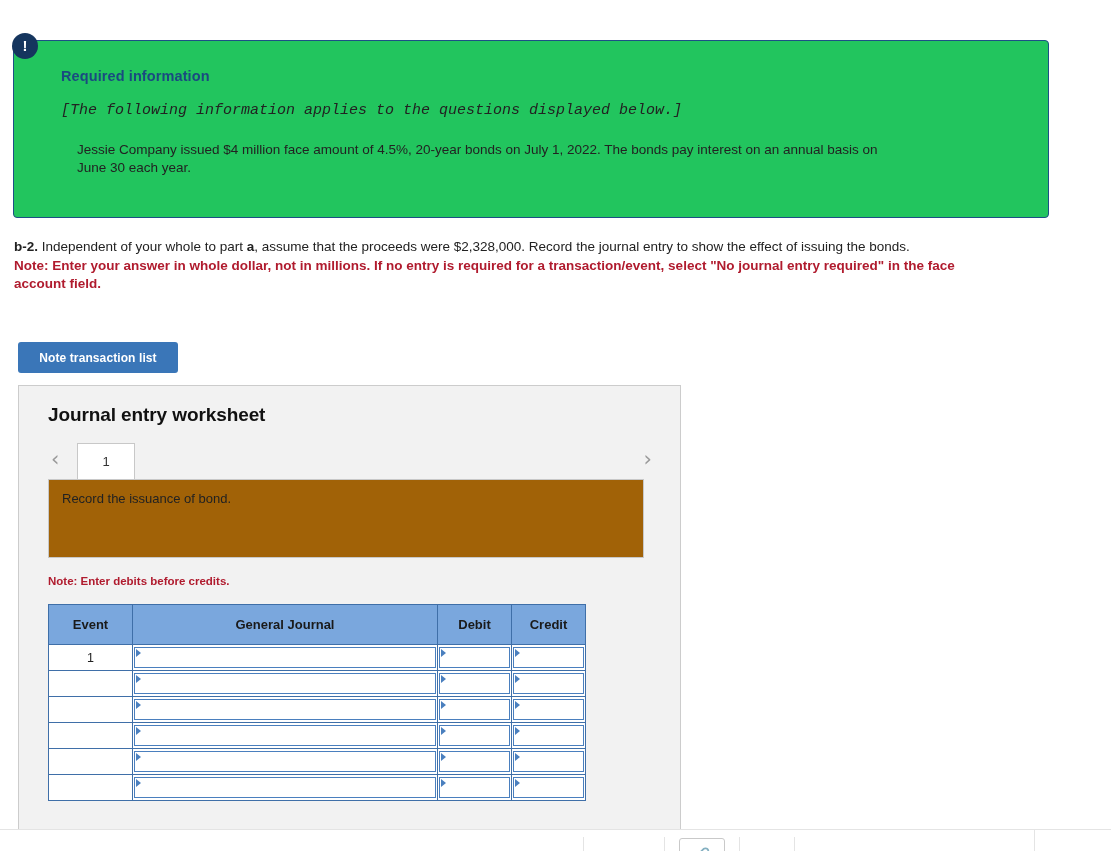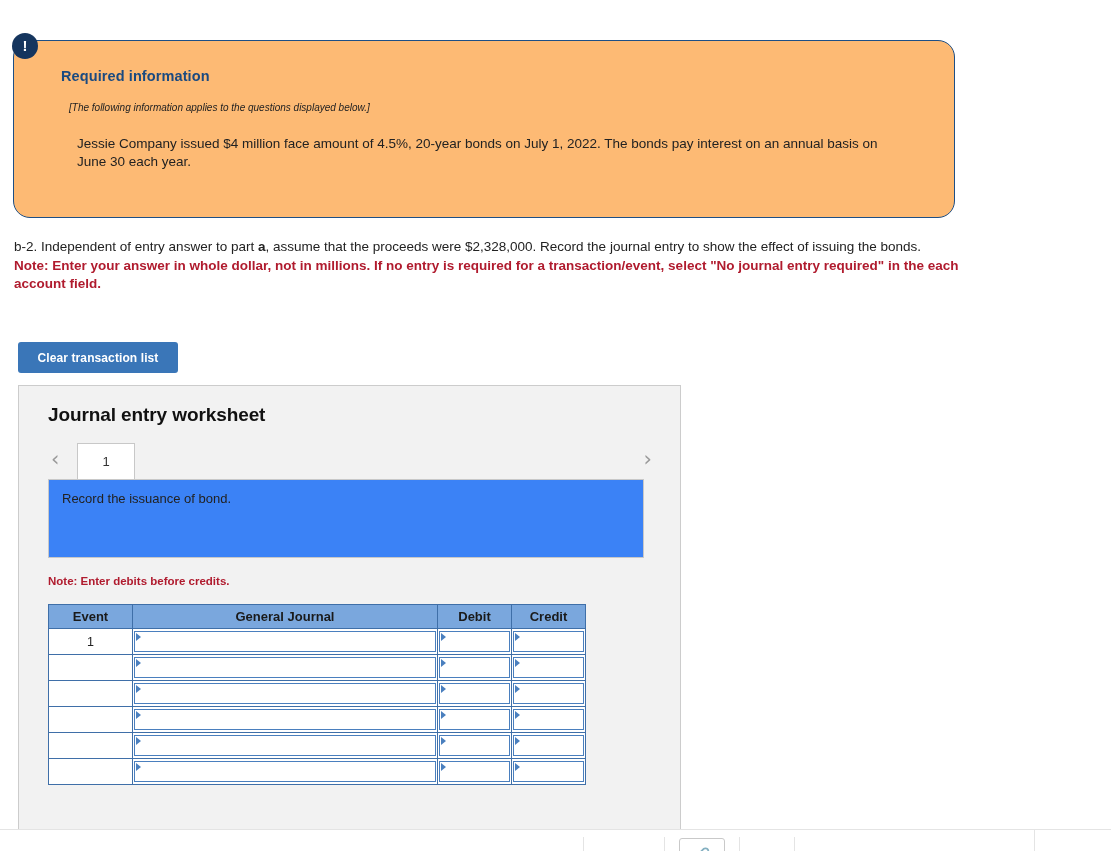--- a/index.html
+++ b/index.html
@@ -15,26 +15,26 @@
     font-family: "Liberation Sans", sans-serif;
     color: #222222;
     position: relative;
   }
 
   
   #required-info-box {
     position: absolute;
     left: 13px;
     top: 40px;
-    width: 942px;
+    width: 1036px;
     height: 178px;
     box-sizing: border-box;
     border: 1.5px solid #1d4f86;
-    border-radius: 17px;
-    background: #fdba74;
+    border-radius: 4px;
+    background: #22c55e;
   }
   #alert-badge {
     position: absolute;
     left: 12px;
     top: 33px;
     width: 26px;
     height: 26px;
     border-radius: 50%;
     background: #15355e;
     color: #ffffff;
@@ -49,24 +49,25 @@
     padding: 27px 30px 0 47px;
   }
   .ri-heading {
     font-size: 14.5px;
     font-weight: bold;
     color: #1a4a80;
     margin: 0 0 18px 0;
     letter-spacing: 0.1px;
   }
   .ri-italic {
-    font-size: 10px;
+    font-size: 15px;
     font-style: italic;
     color: #222222;
-    margin: 0 0 22px 8px;
+    margin: 0 0 22px 0;
+    font-family: Liberation Mono, monospace;
   }
   .ri-body {
     font-size: 13.5px;
     color: #222222;
     margin: 16px;
     line-height: 18px;
     max-width: 830px;
   }
 
   
@@ -75,21 +76,21 @@
     left: 14px;
     top: 238px;
     width: 945px;
   }
   #question-text {
     font-size: 13.5px;
     line-height: 18.5px;
     color: #222222;
     margin: 0;
   }
-  #question-text b { font-weight: normal; }
+  #question-text b { font-weight: bold; }
   #question-text i.parta { font-weight: bold; font-style: normal; }
   #question-note {
     font-size: 13.5px;
     line-height: 18.5px;
     font-weight: bold;
     color: #b01b2e;
     margin: 0;
   }
 
   
@@ -176,21 +177,21 @@
   }
 
   
   #entry-description-box {
     position: absolute;
     left: 29px;
     top: 93px;
     width: 596px;
     height: 79px;
     box-sizing: border-box;
-    background: #3b82f6;
+    background: #a16207;
     border: 1px solid #c8c8c8;
   }
   #entry-description-text {
     padding: 11px 0 0 13px;
     font-size: 13px;
     color: #222222;
   }
 
   
   #debits-note {
@@ -211,21 +212,21 @@
     table-layout: fixed;
     font-size: 12.5px;
   }
   #journal-table th {
     background: #7aa7dd;
     border: 1px solid #3f6fa8;
     height: 23px;
     font-weight: bold;
     color: #1a1a1a;
     font-size: 13px;
-    padding: 0;
+    padding: 8px;
     text-align: center;
   }
   #journal-table td {
     border: 1px solid #3f6fa8;
     height: 23px;
     padding: 0;
     background: #ffffff;
     vertical-align: middle;
   }
   .col-event   { width: 84px; }
@@ -347,25 +348,25 @@
 
 <div id="required-info-box">
   <div id="required-info-inner">
     <p class="ri-heading">Required information</p>
     <p class="ri-italic">[The following information applies to the questions displayed below.]</p>
     <p class="ri-body">Jessie Company issued $4 million face amount of 4.5%, 20-year bonds on July 1, 2022. The bonds pay interest on an annual basis on June 30 each year.</p>
   </div>
 </div>
 
 <div id="question-block">
-  <p id="question-text"><b>b-2.</b><span> Independent of entry answer to part </span><i class="parta">a</i><span>, assume that the proceeds were $2,328,000. Record the journal entry to show the effect of issuing the bonds.</span></p>
-  <p id="question-note">Note: Enter your answer in whole dollar, not in millions. If no entry is required for a transaction/event, select "No journal entry required" in the each account field.</p>
+  <p id="question-text"><b>b-2.</b><span> Independent of your whole to part </span><i class="parta">a</i><span>, assume that the proceeds were $2,328,000. Record the journal entry to show the effect of issuing the bonds.</span></p>
+  <p id="question-note">Note: Enter your answer in whole dollar, not in millions. If no entry is required for a transaction/event, select "No journal entry required" in the face account field.</p>
 </div>
 
-<button class="btn" id="view-transaction-list">Clear transaction list</button>
+<button class="btn" id="view-transaction-list">Note transaction list</button>
 
 <div id="worksheet-panel">
 
   <div id="worksheet-title">Journal entry worksheet</div>
 
   <div id="tab-strip">
     <div class="nav-arrow" id="prev-tab-arrow">‹</div>
     <div id="tab-1">1</div>
     <div class="nav-arrow" id="next-tab-arrow">›</div>
   </div>

